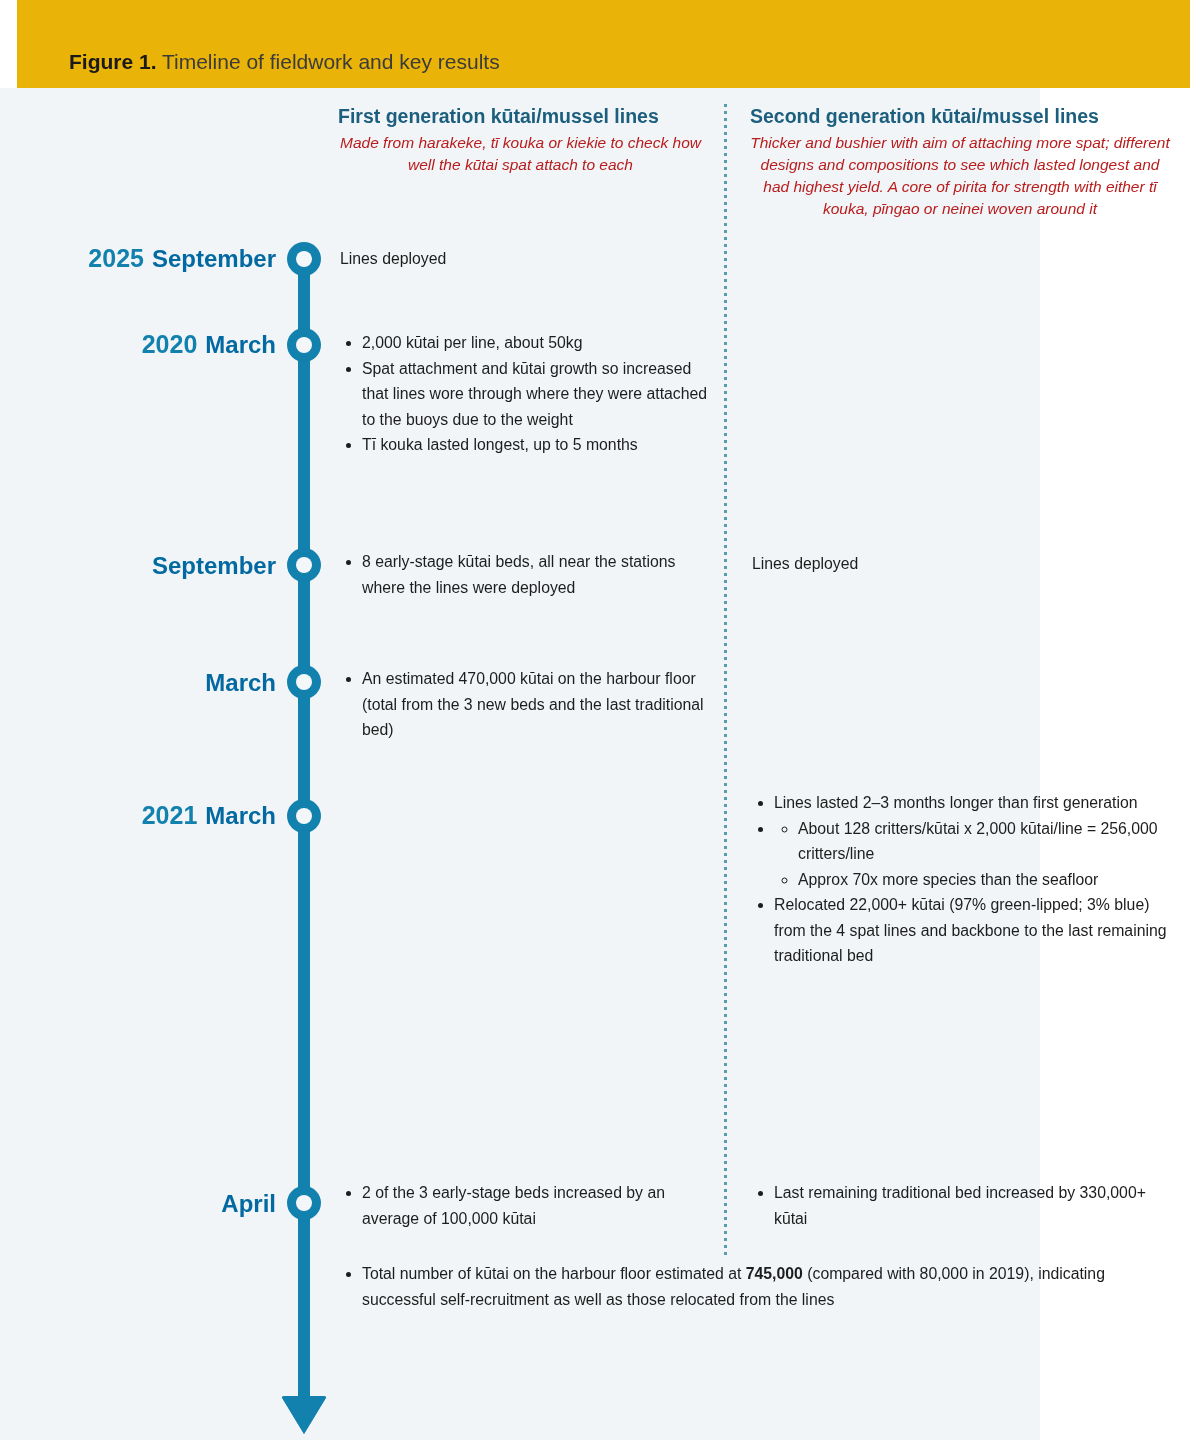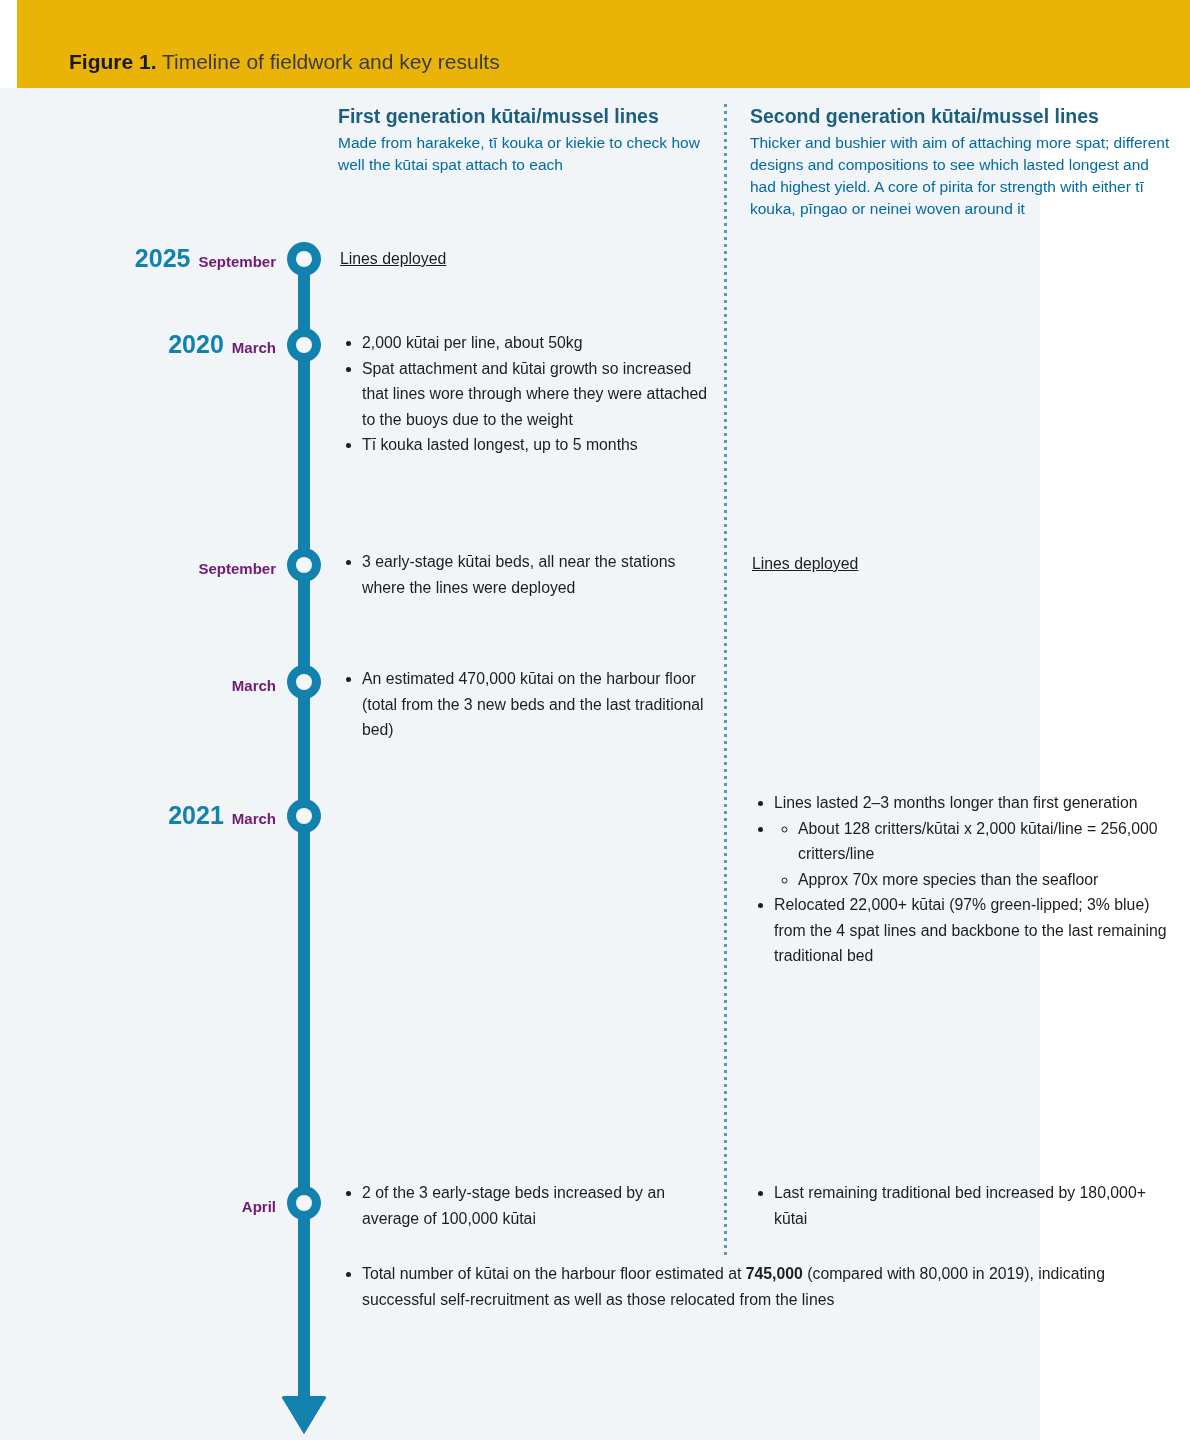--- a/index.html
+++ b/index.html
@@ -48,22 +48,24 @@
   }
   .col-header .col-title {
     font-size: 19.5px;
     font-weight: bold;
     color: #1b5e7e;
     line-height: 1.25;
     margin-bottom: 4px;
   }
   .col-header .col-sub {
     font-size: 15.5px;
-    color: #0369a1;
+    font-style: italic;
+    color: #b91c1c;
     line-height: 1.42;
+    text-align: center;
   }
   #col1-header { left: 338px; top: 16px; width: 365px; }
   #col2-header { left: 750px; top: 16px; width: 420px; }
 
   
   #divider {
     position: absolute;
     left: 724px;
     top: 16px;
     width: 3px;
@@ -119,39 +121,38 @@
     text-align: right;
     white-space: nowrap;
   }
   .row-label .year {
     font-size: 25px;
     font-weight: bold;
     color: #1281ad;
     margin-right: 8px;
   }
   .row-label .month {
-    font-size: 15px;
-    font-weight: bold;
-    color: #701a75;
+    font-size: 24px;
+    font-weight: bold;
+    color: #0369a1;
   }
 
   
   .content {
     position: absolute;
     font-size: 15.8px;
     color: #1d1d1d;
     line-height: 1.62;
   }
   .col1 { left: 340px; width: 375px; }
   .col2 { left: 752px; width: 418px; }
   .wide { left: 340px; width: 810px; }
 
   .content p.plain {
     margin: 0;
-    text-decoration: underline;
   }
   .content ul {
     margin: 0;
     padding-left: 22px;
     list-style-type: disc;
   }
   .content ul ul {
     margin: 0;
     padding-left: 24px;
     list-style-type: circle;
@@ -223,21 +224,21 @@
   <div class="content col1" style="top:242px">
     <ul>
       <li>2,000 kūtai per line, about 50kg</li>
       <li>Spat attachment and kūtai growth so increased that lines wore through where they were attached to the buoys due to the weight</li>
       <li>Tī kouka lasted longest, up to 5 months</li>
     </ul>
   </div>
 
   <div class="content col1" style="top:461px">
     <ul>
-      <li>3 early-stage kūtai beds, all near the stations where the lines were deployed</li>
+      <li>8 early-stage kūtai beds, all near the stations where the lines were deployed</li>
     </ul>
   </div>
   <div class="content col2" style="top:463px">
     <p class="plain">Lines deployed</p>
   </div>
 
   <div class="content col1" style="top:578px">
     <ul>
       <li>An estimated 470,000 kūtai on the harbour floor (total from the 3 new beds and the last traditional bed)</li>
     </ul>
@@ -256,21 +257,21 @@
     </ul>
   </div>
 
   <div class="content col1" style="top:1092px">
     <ul>
       <li>2 of the 3 early-stage beds increased by an average of 100,000 kūtai</li>
     </ul>
   </div>
   <div class="content col2" style="top:1092px">
     <ul>
-      <li>Last remaining traditional bed increased by 180,000+ kūtai</li>
+      <li>Last remaining traditional bed increased by 330,000+ kūtai</li>
     </ul>
   </div>
 
   <div class="content wide" style="top:1173px">
     <ul>
       <li><span>Total number of kūtai on the harbour floor estimated at </span><b>745,000</b><span> (compared with 80,000 in 2019), indicating successful self-recruitment as well as those relocated from the lines</span></li>
     </ul>
   </div>
 
 </div>

